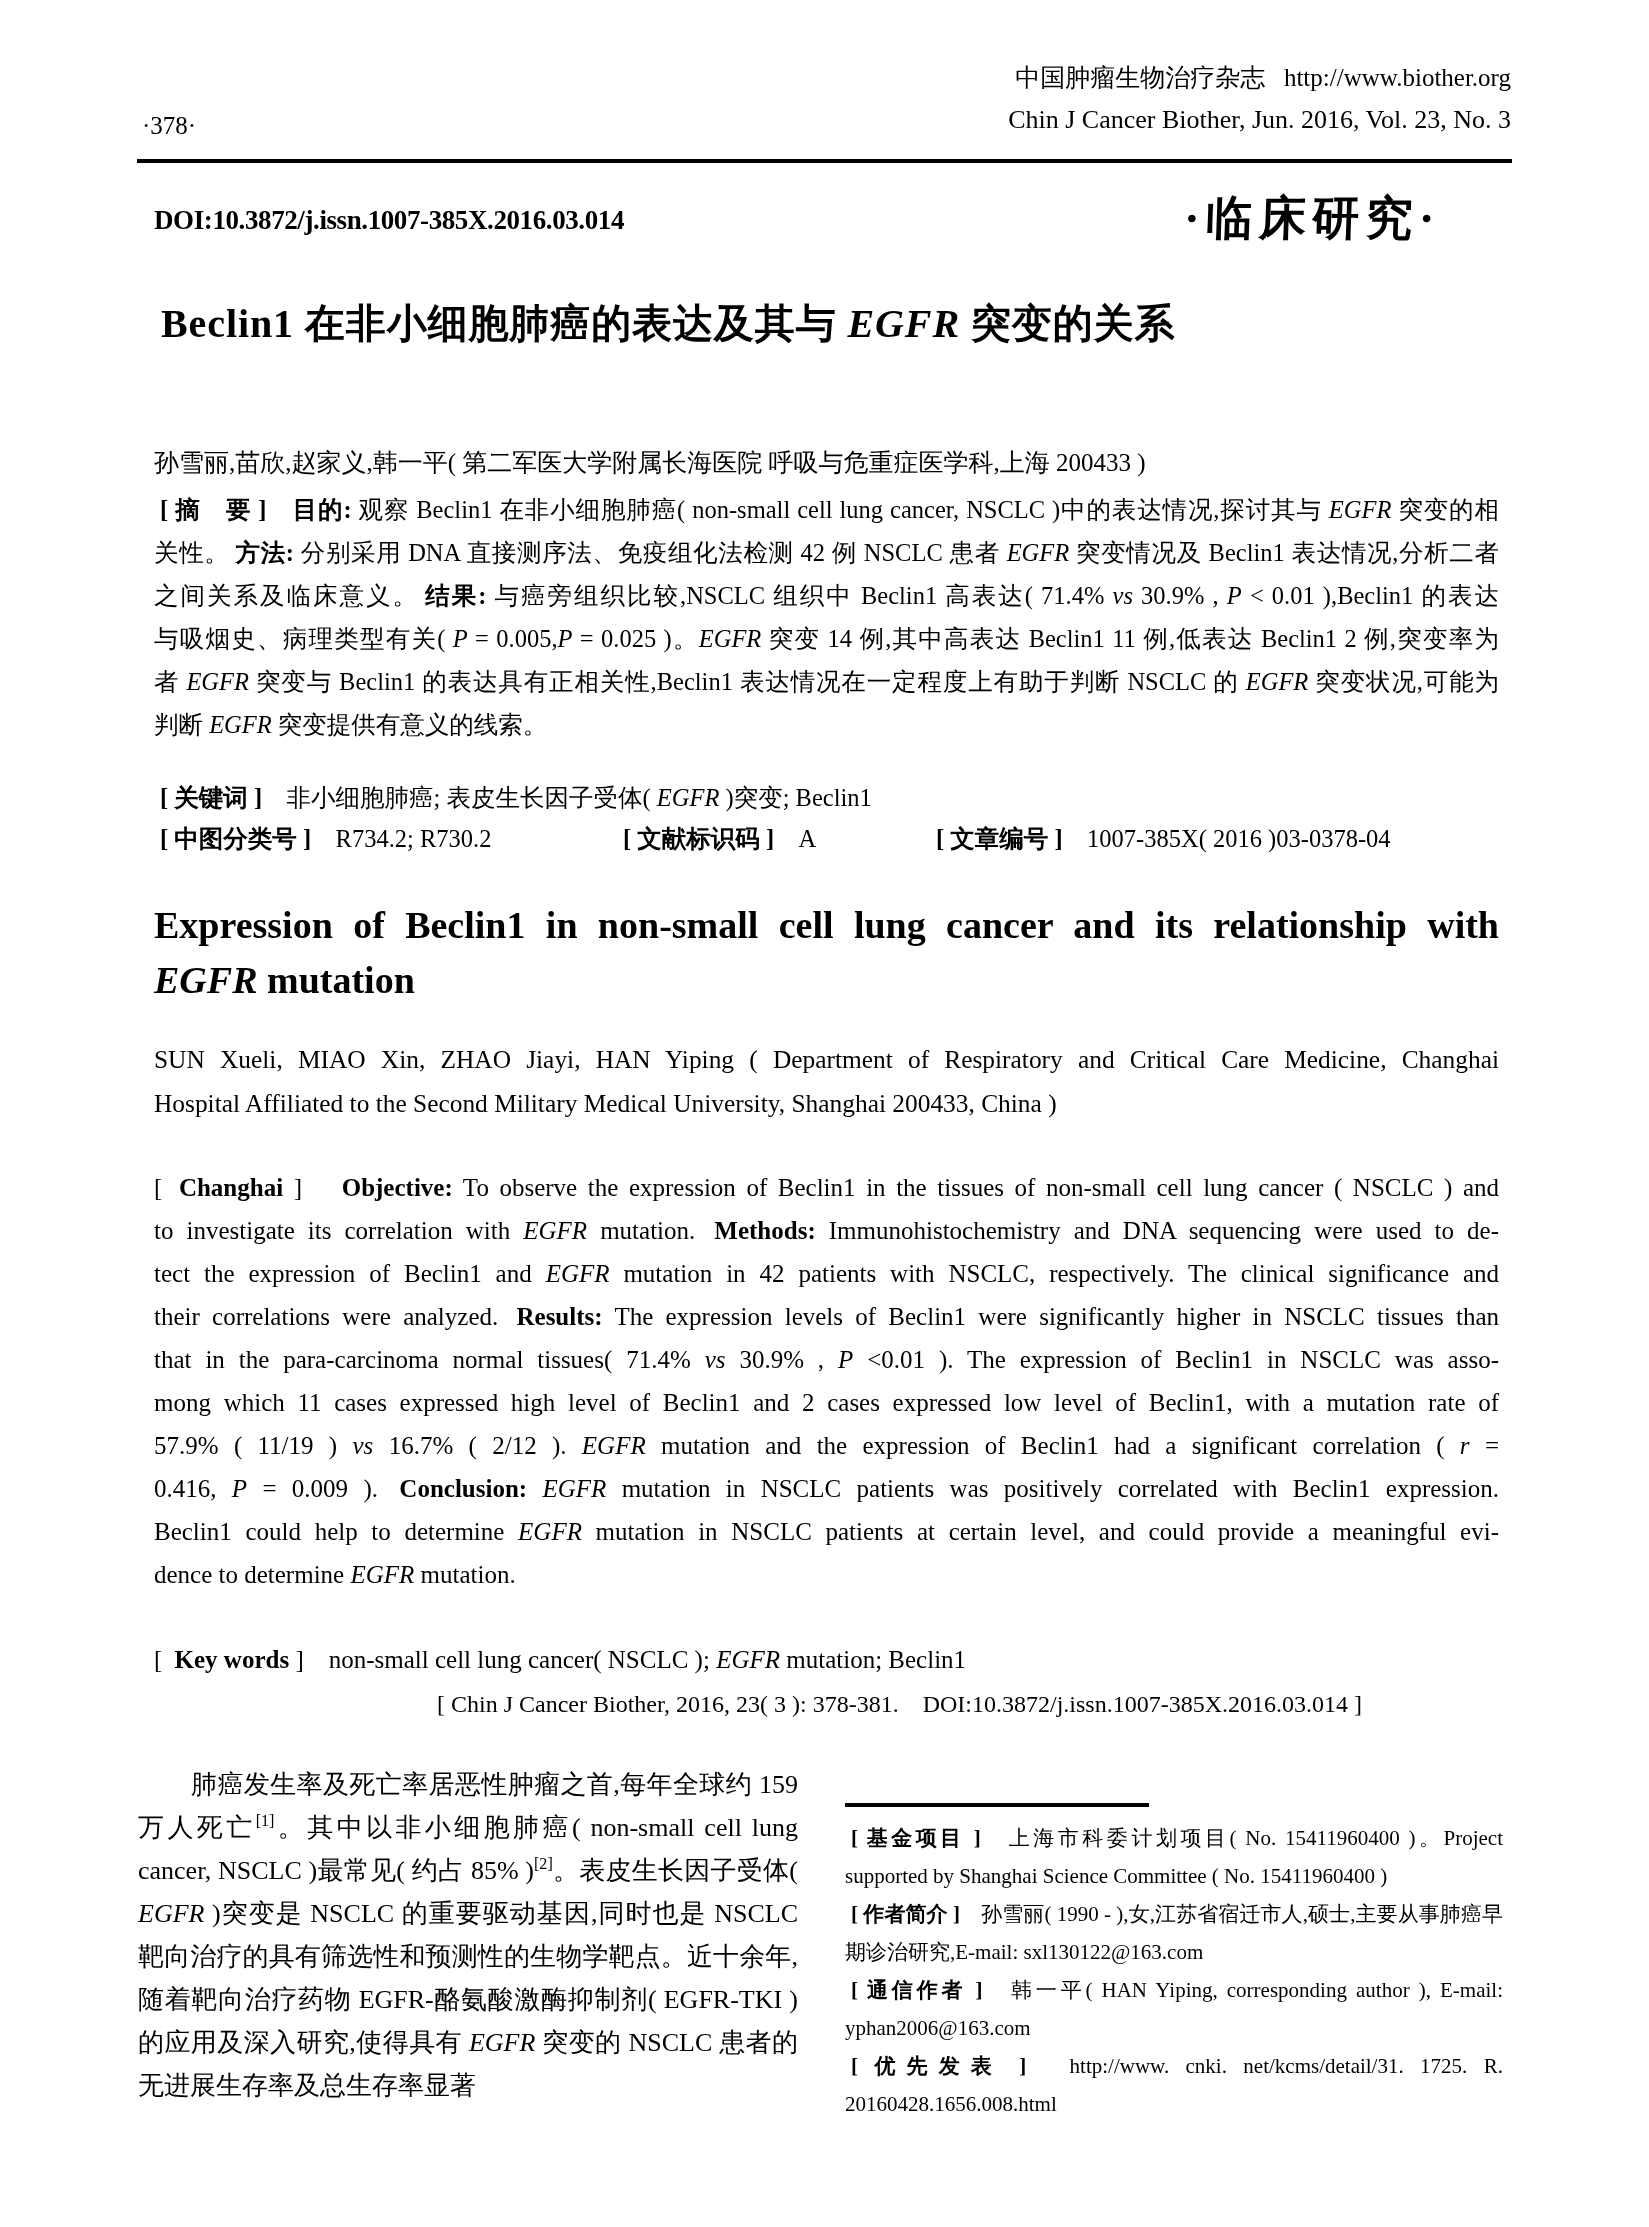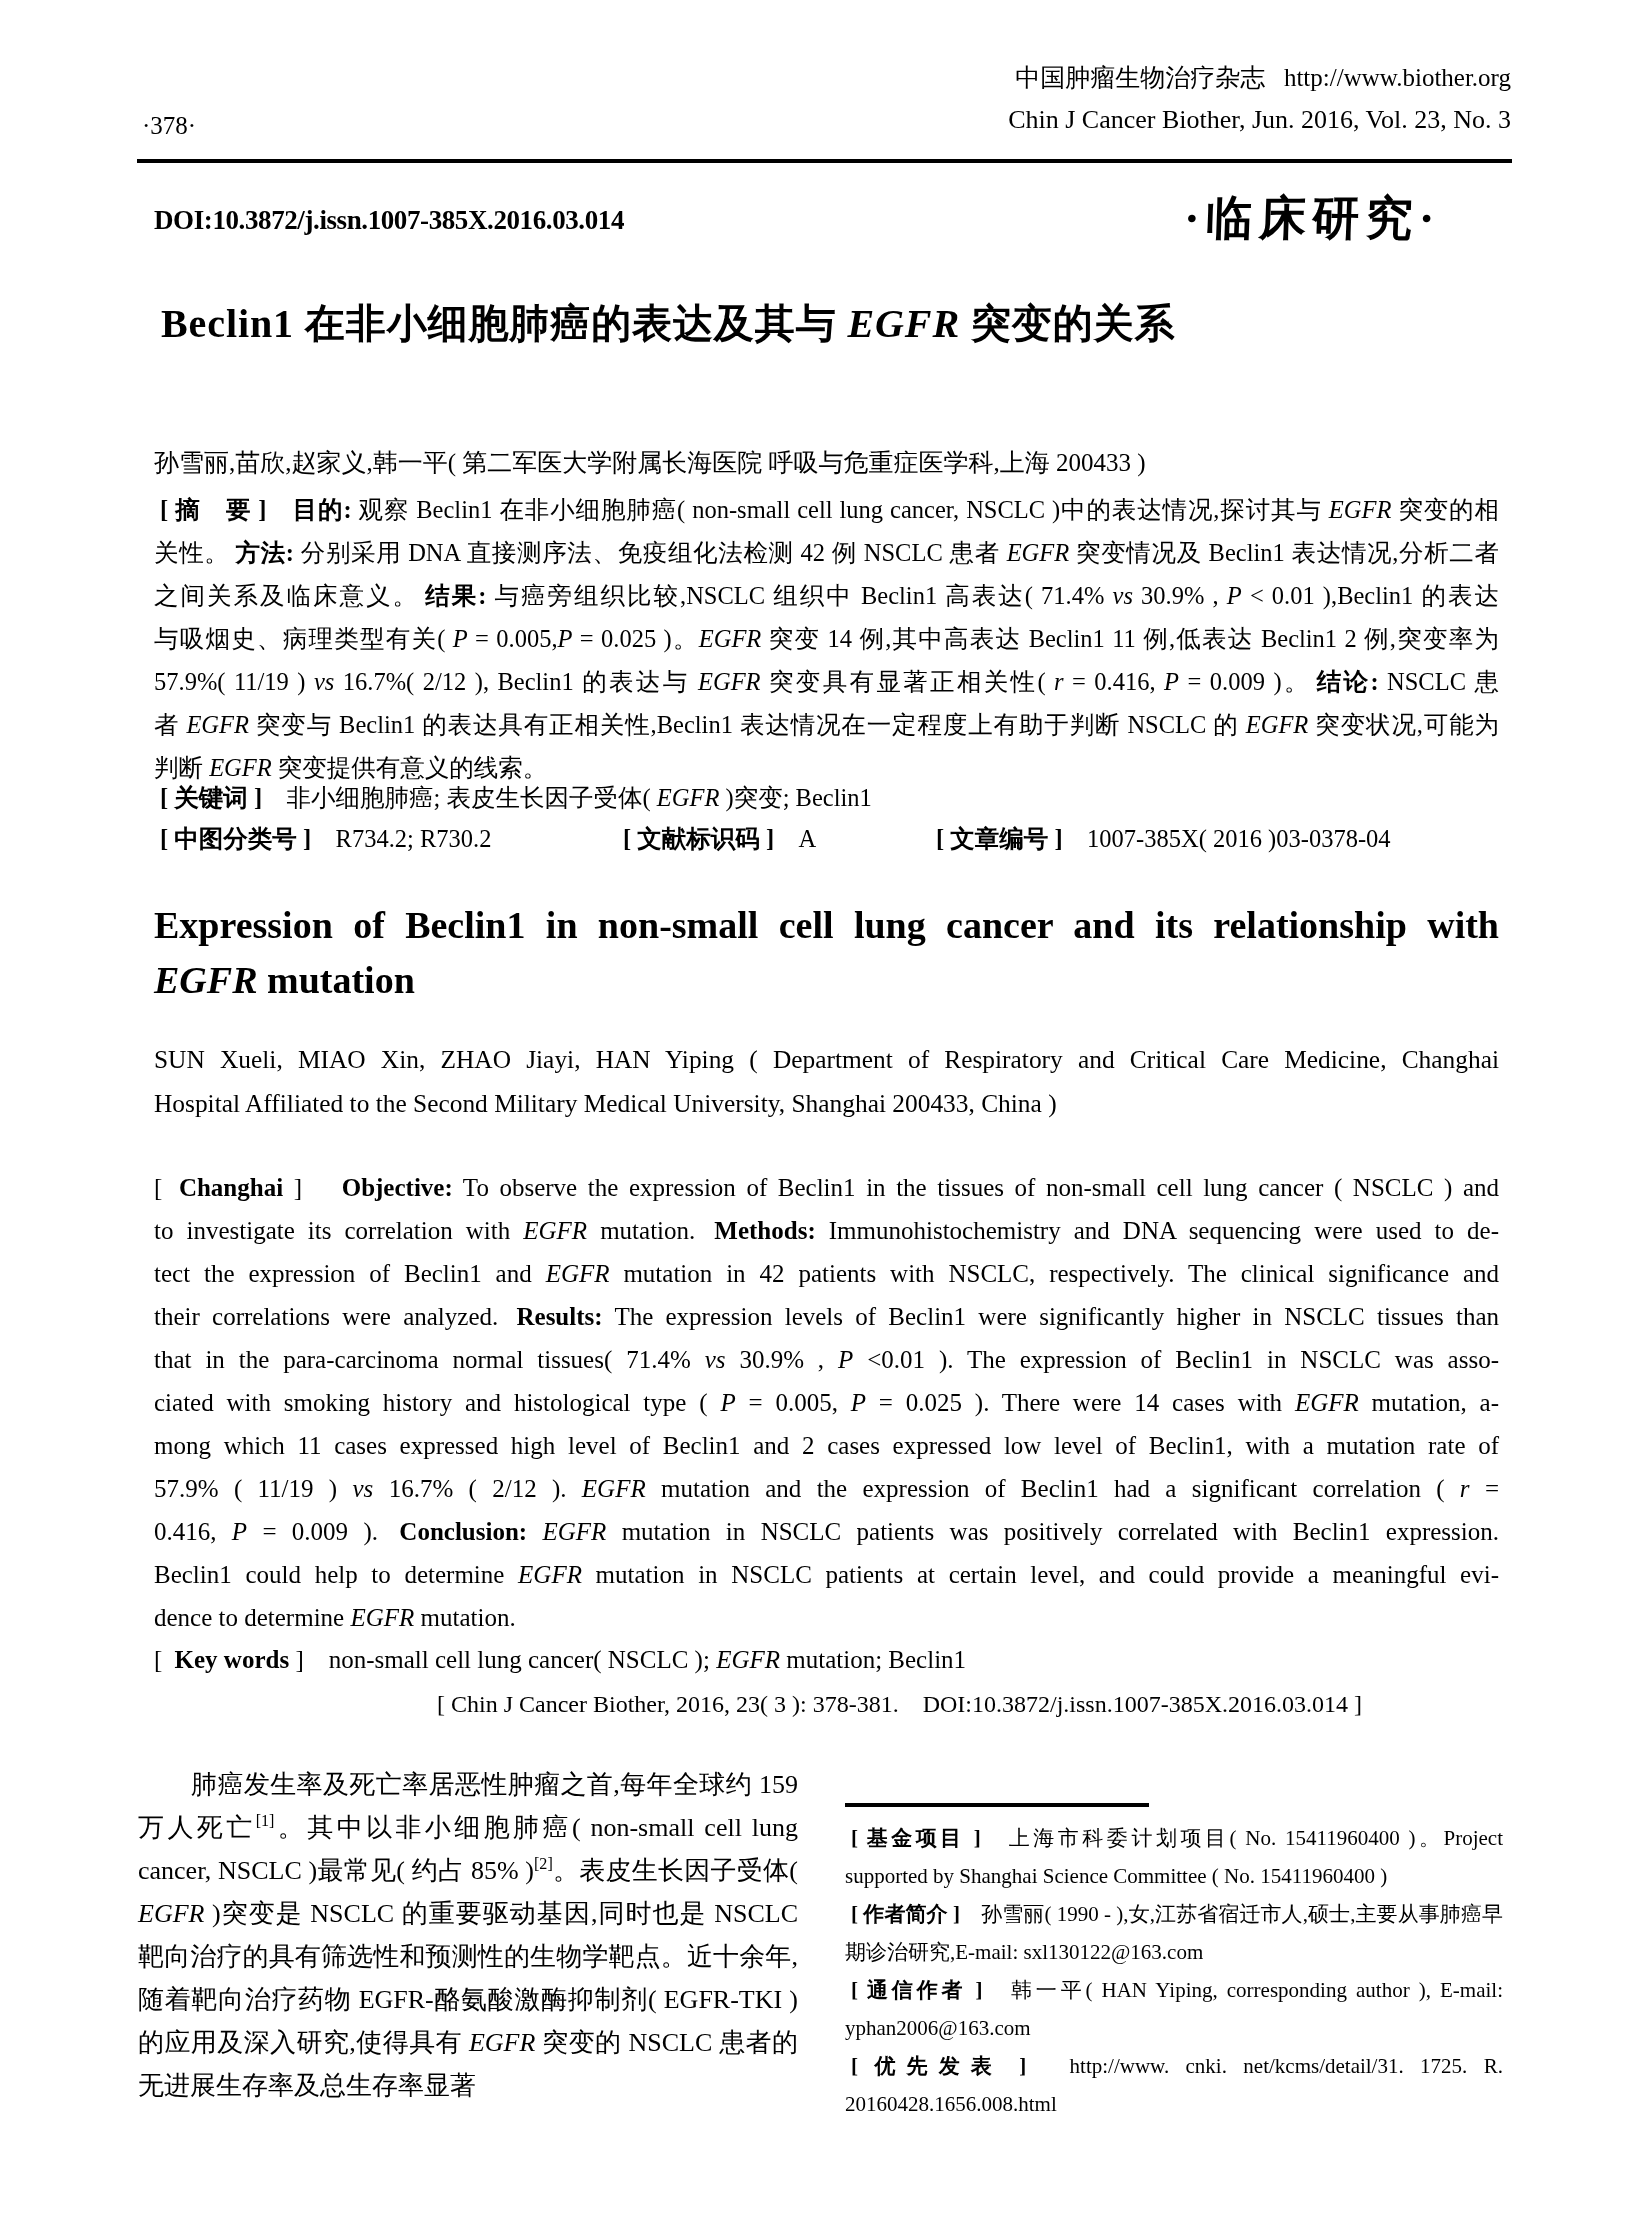--- a/index.html
+++ b/index.html
@@ -69,21 +69,20 @@
 
   <h1 class="cn-title" style="margin:7px;">Beclin1 在非小细胞肺癌的表达及其与 <i>EGFR</i> 突变的关系</h1>
 
   <div class="cn-authors">孙雪丽,苗欣,赵家义,韩一平( 第二军医大学附属长海医院 呼吸与危重症医学科,上海 200433 )</div>
 
   <div class="cn-abstract">
     <div class="jline"><b>[ 摘　要 ]　目的:</b> 观察 Beclin1 在非小细胞肺癌( non-small cell lung cancer, NSCLC )中的表达情况,探讨其与 <i>EGFR</i> 突变的相</div>
     <div class="jline">关性。<b>方法:</b> 分别采用 DNA 直接测序法、免疫组化法检测 42 例 NSCLC 患者 <i>EGFR</i> 突变情况及 Beclin1 表达情况,分析二者</div>
     <div class="jline">之间关系及临床意义。<b>结果:</b> 与癌旁组织比较,NSCLC 组织中 Beclin1 高表达( 71.4% <i>vs</i> 30.9% , <i>P</i> &lt; 0.01 ),Beclin1 的表达</div>
     <div class="jline">与吸烟史、病理类型有关( <i>P</i> = 0.005,<i>P</i> = 0.025 )。<i>EGFR</i> 突变 14 例,其中高表达 Beclin1 11 例,低表达 Beclin1 2 例,突变率为</div>
-    <div class="jline">57.9%( 11/19 ) <i>vs</i> 16.7%( 2/12 ), Beclin1 的表达与 <i>EGFR</i> 突变具有显著正相关性( <i>r</i> = 0.416, <i>P</i> = 0.009 )。<b>结论:</b> NSCLC 患</div>
     <div class="jline">者 <i>EGFR</i> 突变与 Beclin1 的表达具有正相关性,Beclin1 表达情况在一定程度上有助于判断 NSCLC 的 <i>EGFR</i> 突变状况,可能为</div>
     <div class="lline">判断 <i>EGFR</i> 突变提供有意义的线索。</div>
   </div>
 
   <div class="cn-keywords"><b>[ 关键词 ]</b>　非小细胞肺癌; 表皮生长因子受体( <i>EGFR</i> )突变; Beclin1</div>
 
   <div class="cn-class-row">
     <span class="seg seg-clc"><b>[ 中图分类号 ]</b>　R734.2; R730.2</span>
     <span class="seg seg-doccode"><b>[ 文献标识码 ]</b>　A</span>
     <span class="seg seg-articleid"><b>[ 文章编号 ]</b>　1007-385X( 2016 )03-0378-04</span>
@@ -98,21 +97,20 @@
     <div class="jline">SUN Xueli, MIAO Xin, ZHAO Jiayi, HAN Yiping ( Department of Respiratory and Critical Care Medicine, Changhai</div>
     <div class="lline">Hospital Affiliated to the Second Military Medical University, Shanghai 200433, China )</div>
   </div>
 
   <div class="en-abstract">
     <div class="jline">[ <b>Changhai</b> ]　<b>Objective:</b> To observe the expression of Beclin1 in the tissues of non-small cell lung cancer ( NSCLC ) and</div>
     <div class="jline">to investigate its correlation with <i>EGFR</i> mutation. <b>Methods:</b> Immunohistochemistry and DNA sequencing were used to de-</div>
     <div class="jline">tect the expression of Beclin1 and <i>EGFR</i> mutation in 42 patients with NSCLC, respectively. The clinical significance and</div>
     <div class="jline">their correlations were analyzed. <b>Results:</b> The expression levels of Beclin1 were significantly higher in NSCLC tissues than</div>
     <div class="jline">that in the para-carcinoma normal tissues( 71.4% <i>vs</i> 30.9% , <i>P</i> &lt;0.01 ). The expression of Beclin1 in NSCLC was asso-</div>
-    <div class="jline">ciated with smoking history and histological type ( <i>P</i> = 0.005, <i>P</i> = 0.025 ). There were 14 cases with <i>EGFR</i> mutation, a-</div>
     <div class="jline">mong which 11 cases expressed high level of Beclin1 and 2 cases expressed low level of Beclin1, with a mutation rate of</div>
     <div class="jline">57.9% ( 11/19 ) <i>vs</i> 16.7% ( 2/12 ). <i>EGFR</i> mutation and the expression of Beclin1 had a significant correlation ( <i>r</i> =</div>
     <div class="jline">0.416, <i>P</i> = 0.009 ). <b>Conclusion:</b> <i>EGFR</i> mutation in NSCLC patients was positively correlated with Beclin1 expression.</div>
     <div class="jline">Beclin1 could help to determine <i>EGFR</i> mutation in NSCLC patients at certain level, and could provide a meaningful evi-</div>
     <div class="lline">dence to determine <i>EGFR</i> mutation.</div>
   </div>
 
   <div class="en-keywords">[ <b>Key words</b> ]　non-small cell lung cancer( NSCLC ); <i>EGFR</i> mutation; Beclin1</div>
 
   <div class="citation">[ Chin J Cancer Biother, 2016, 23( 3 ): 378-381.　DOI:10.3872/j.issn.1007-385X.2016.03.014 ]</div>

